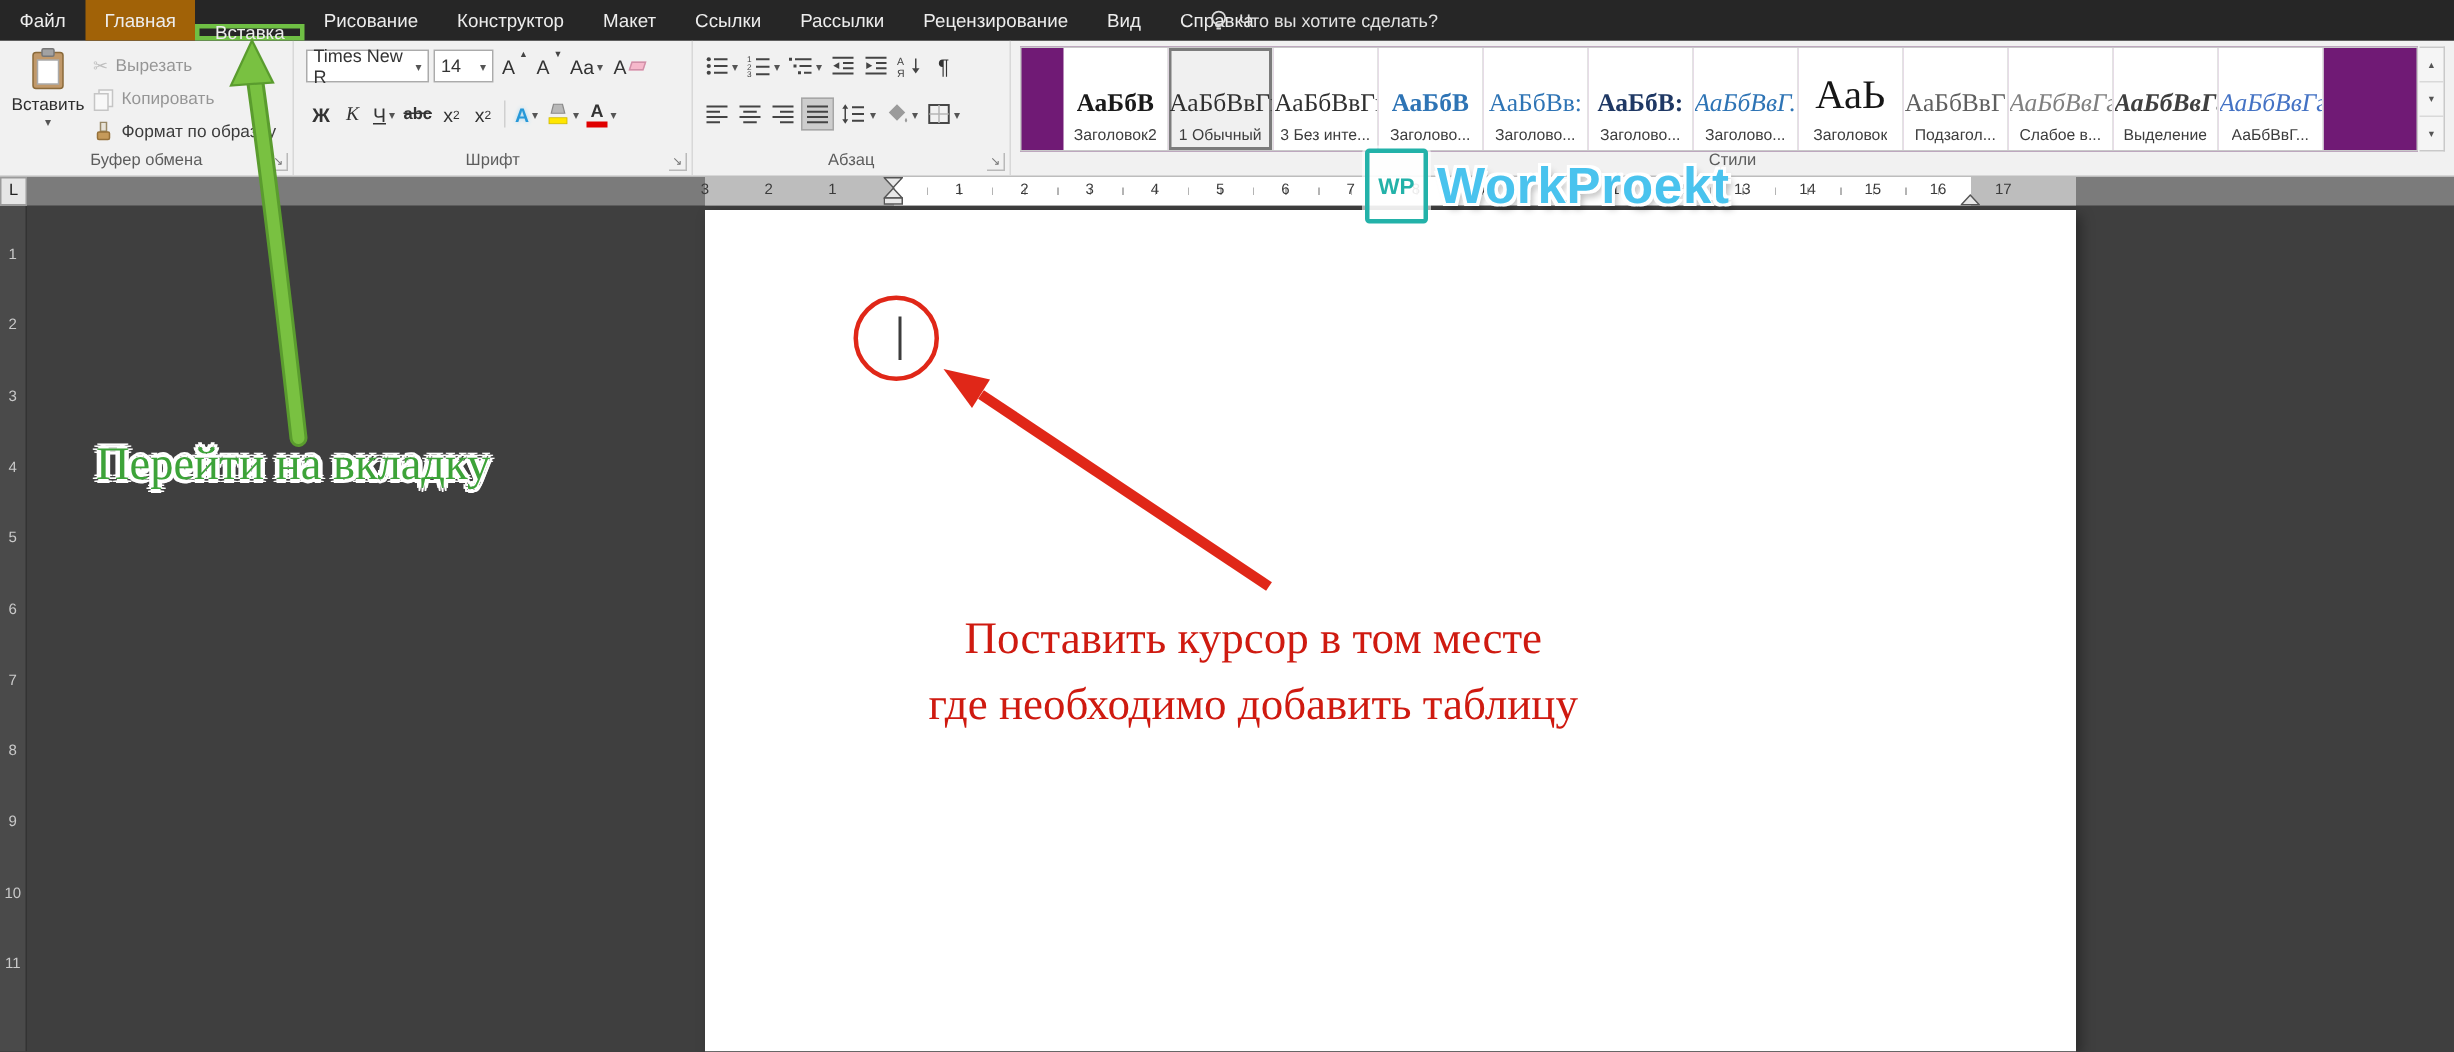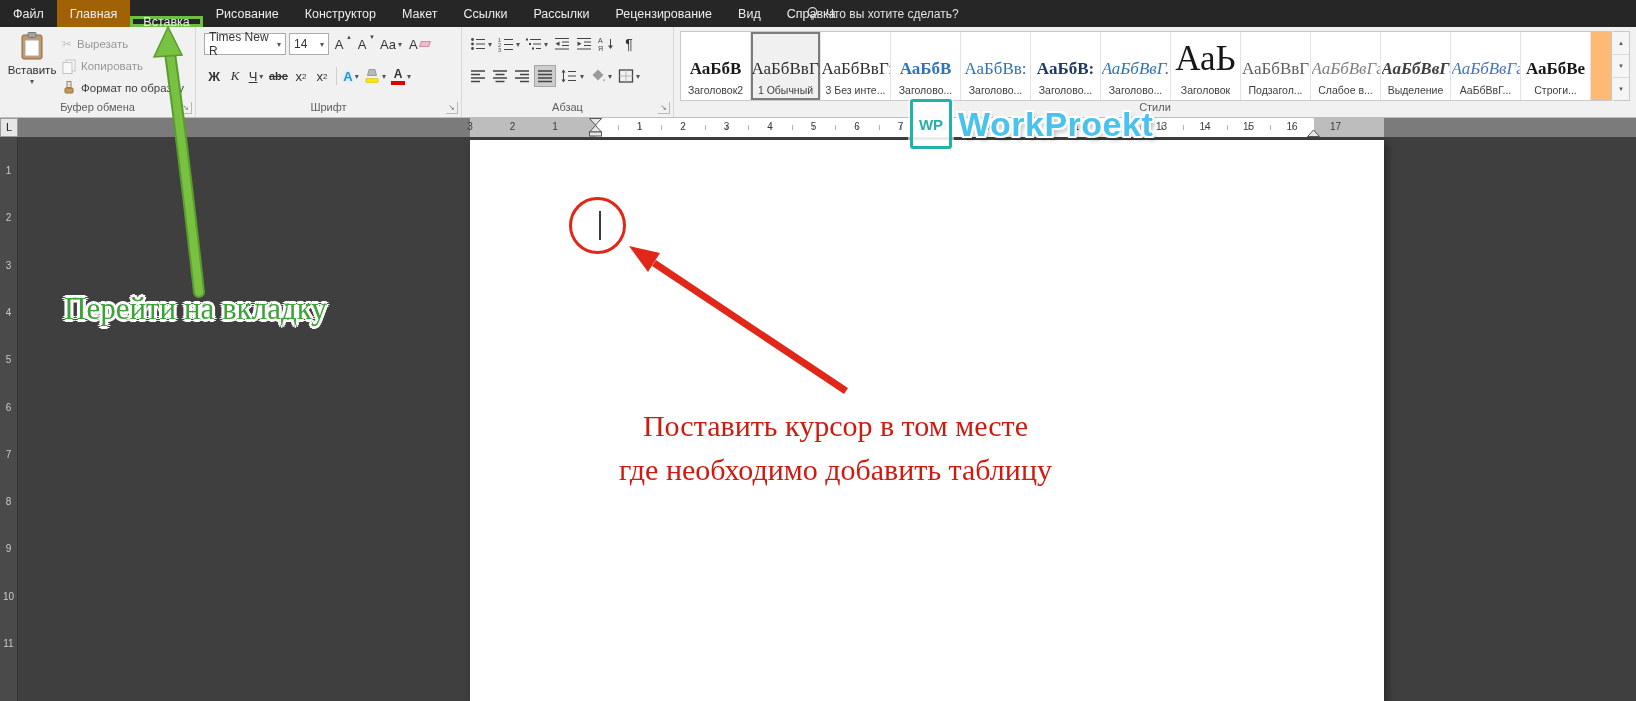--- a/index.html
+++ b/index.html
@@ -49,21 +49,21 @@
   .colorbar { width: 14px; height: 4px; margin-top: 1px; background: #e00000; }
   .eraser { width: 10px; height: 6px; background: #f6b8cb; border: 1px solid #d090a8; transform: skewX(-18deg); margin-left: 2px; }
   .mini-sep { width: 1px; height: 18px; background: #d0d0d0; margin: 0 3px; }
   sub, sup { font-size: 8px; }
 
   .g-paragraph { width: 212px; }
   .prow1 { position: absolute; left: 6px; top: 6px; display: flex; align-items: center; gap: 2px; }
   .prow2 { position: absolute; left: 6px; top: 38px; display: flex; align-items: center; gap: 2px; }
 
   .g-styles { flex: 1; border-right: none; }
-  .gallery { position: absolute; left: 6px; top: 4px; right: 24px; height: 70px; background: #fdba74; border: 1px solid #c9c9c9; display: flex; overflow: hidden; }
+  .gallery { position: absolute; left: 6px; top: 4px; right: 24px; height: 70px; background: #701a75; border: 1px solid #c9c9c9; display: flex; overflow: hidden; padding-left: 28px; }
   .style-card { width: 70px; flex: 0 0 auto; border-right: 1px solid #e3e3e3; display: flex; flex-direction: column; align-items: center; justify-content: flex-end; padding-bottom: 4px; background: #fff; }
   .style-card .sample { font-family: "Liberation Serif", serif; font-size: 17px; margin-bottom: 5px; white-space: nowrap; max-width: 68px; overflow: hidden; }
   .style-card .name { font-size: 10.5px; color: #3d3d3d; white-space: nowrap; max-width: 66px; overflow: hidden; }
   .style-card.selected { box-shadow: inset 0 0 0 2px #7c7c7c; background: #f0f0f0; }
   .gal-scroll { position: absolute; right: 6px; top: 4px; width: 17px; height: 70px; border: 1px solid #c9c9c9; border-left: none; background: #f5f5f5; display: flex; flex-direction: column; }
   .gbtn { flex: 1; display: flex; align-items: center; justify-content: center; font-size: 7px; color: #555; border-bottom: 1px solid #d9d9d9; }
   .gbtn:last-child { border-bottom: none; }
 
   
   .hruler { position: absolute; left: 0; top: 118px; width: 1636px; height: 19px; background: #7b7b7b; z-index: 4; }
@@ -353,42 +353,38 @@
         </div>
         <div class="style-card">
           <div class="sample" style="color: rgb(31, 56, 100); font-weight: 700;">АаБбВ:</div>
           <div class="name">Заголово...</div>
         </div>
         <div class="style-card">
           <div class="sample" style="color: rgb(46, 116, 181); font-style: italic;">АаБбВвГ.</div>
           <div class="name">Заголово...</div>
         </div>
         <div class="style-card">
-          <div class="sample" style="color: rgb(22, 22, 22); font-size: 35px;">АаЬ</div>
+          <div class="sample" style="color: rgb(22, 22, 22); font-size: 27px;">АаЬ</div>
           <div class="name">Заголовок</div>
         </div>
         <div class="style-card">
           <div class="sample" style="color: rgb(95, 95, 95);">АаБбВвГ</div>
           <div class="name">Подзагол...</div>
         </div>
         <div class="style-card">
           <div class="sample" style="color: rgb(128, 128, 128); font-style: italic;">АаБбВвГг</div>
           <div class="name">Слабое в...</div>
         </div>
         <div class="style-card">
           <div class="sample" style="color: rgb(63, 63, 63); font-weight: 700; font-style: italic;">АаБбВвГг</div>
           <div class="name">Выделение</div>
         </div>
         <div class="style-card">
           <div class="sample" style="color: rgb(68, 114, 196); font-style: italic;">АаБбВвГг</div>
           <div class="name">АаБбВвГ...</div>
-        </div>
-        <div class="style-card">
-          <div class="sample" style="color: rgb(22, 22, 22); font-weight: 700;">АаБбВе</div>
-          <div class="name">Строги...</div>
         </div>
       </div>
     <div class="gal-scroll">
       <div class="gbtn">▴</div>
       <div class="gbtn">▾</div>
       <div class="gbtn">▾</div>
     </div>
     <div class="g-label">Стили</div>
   </div>
 </div>

